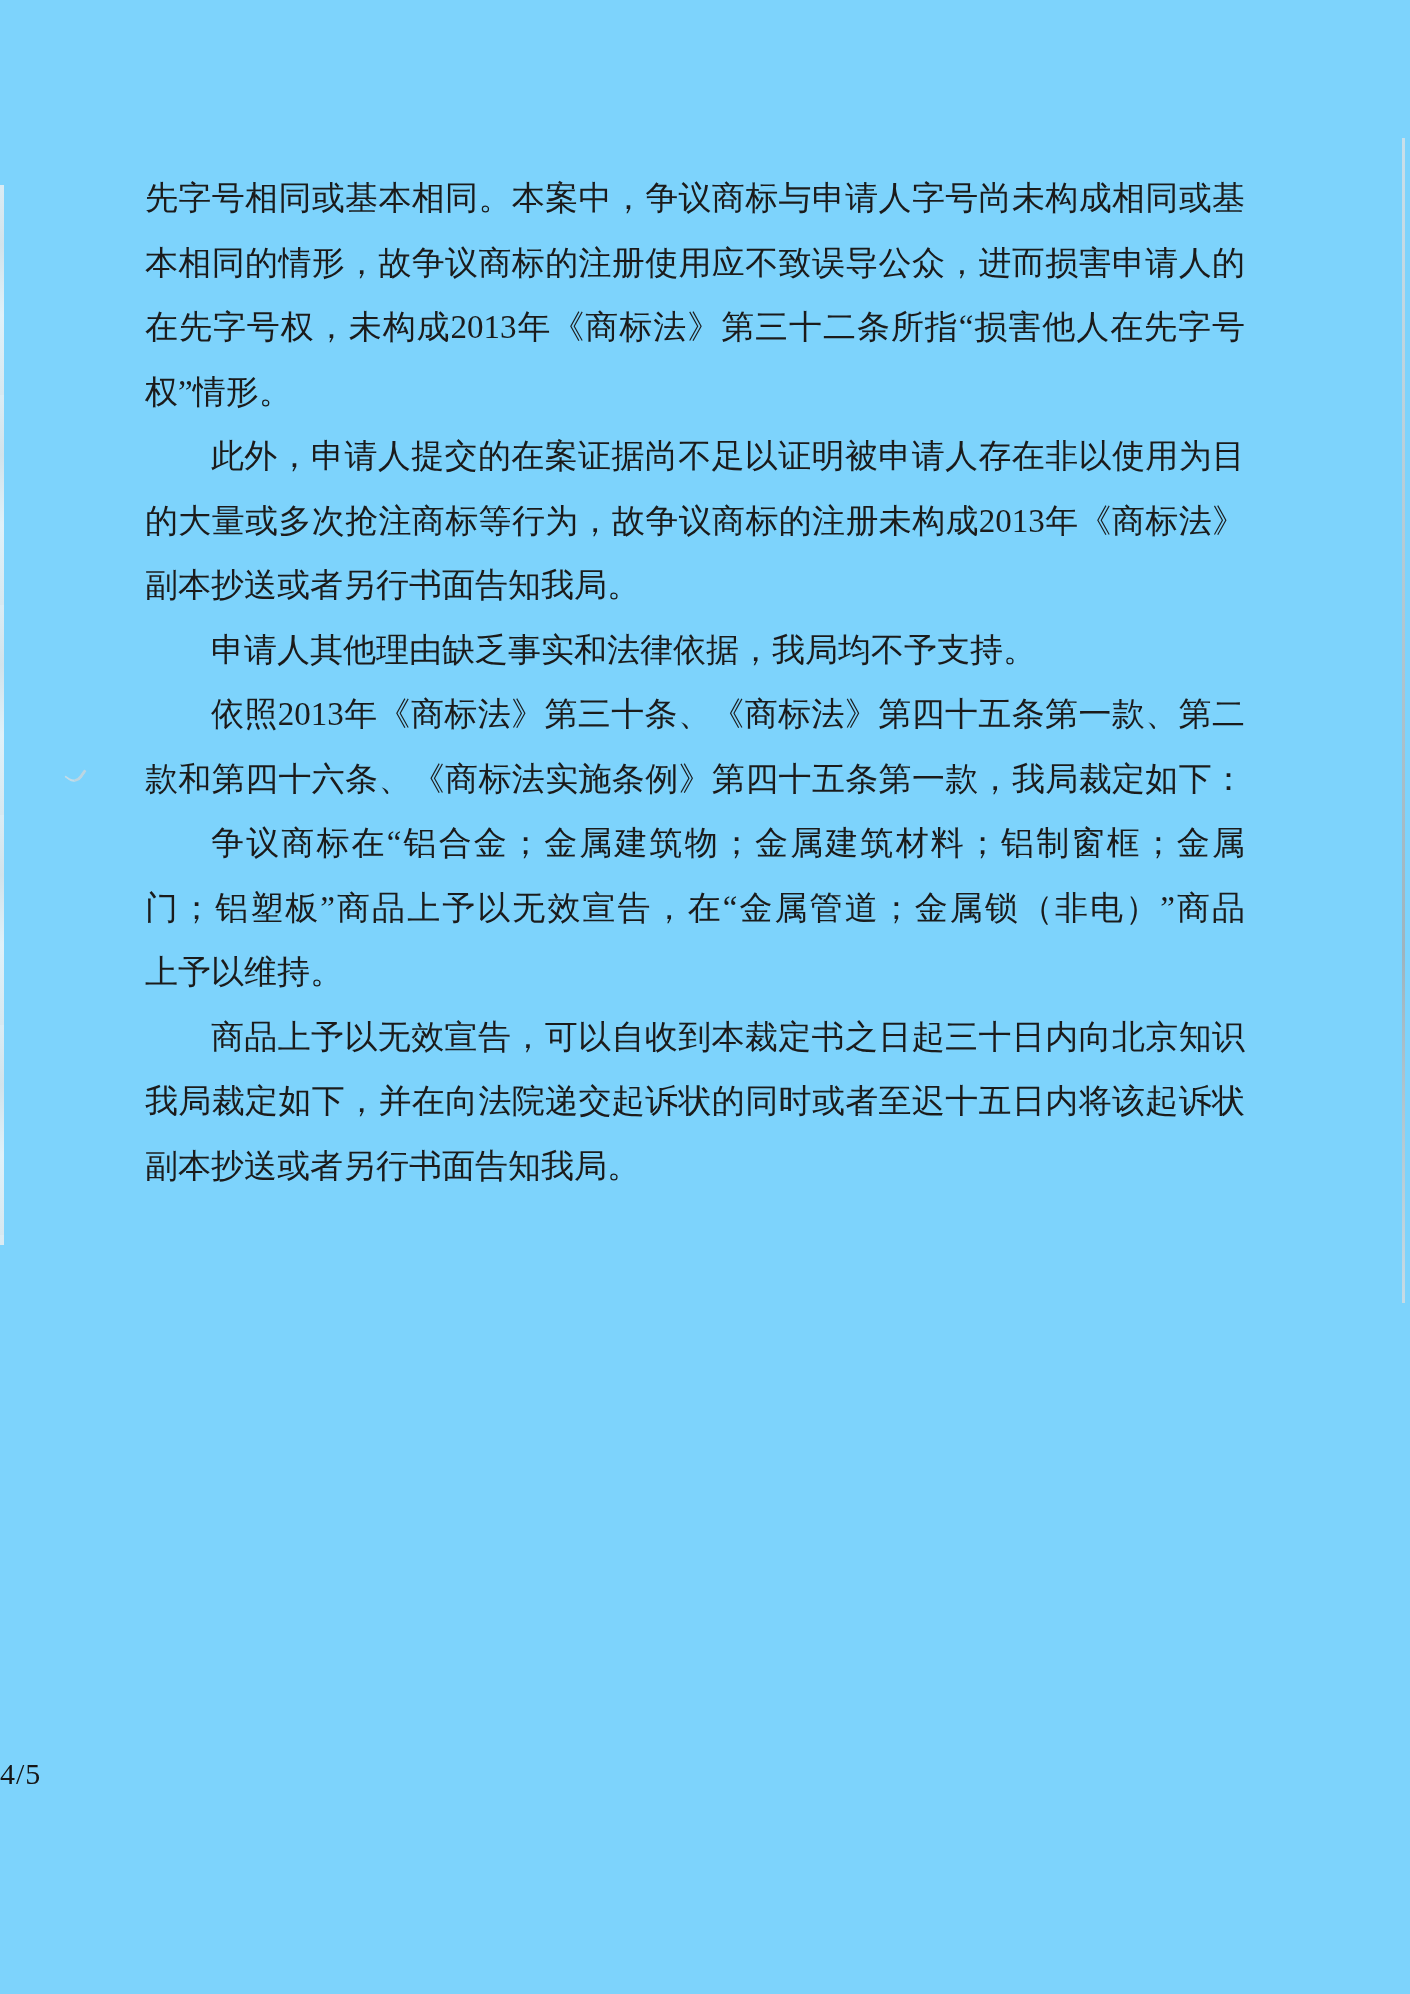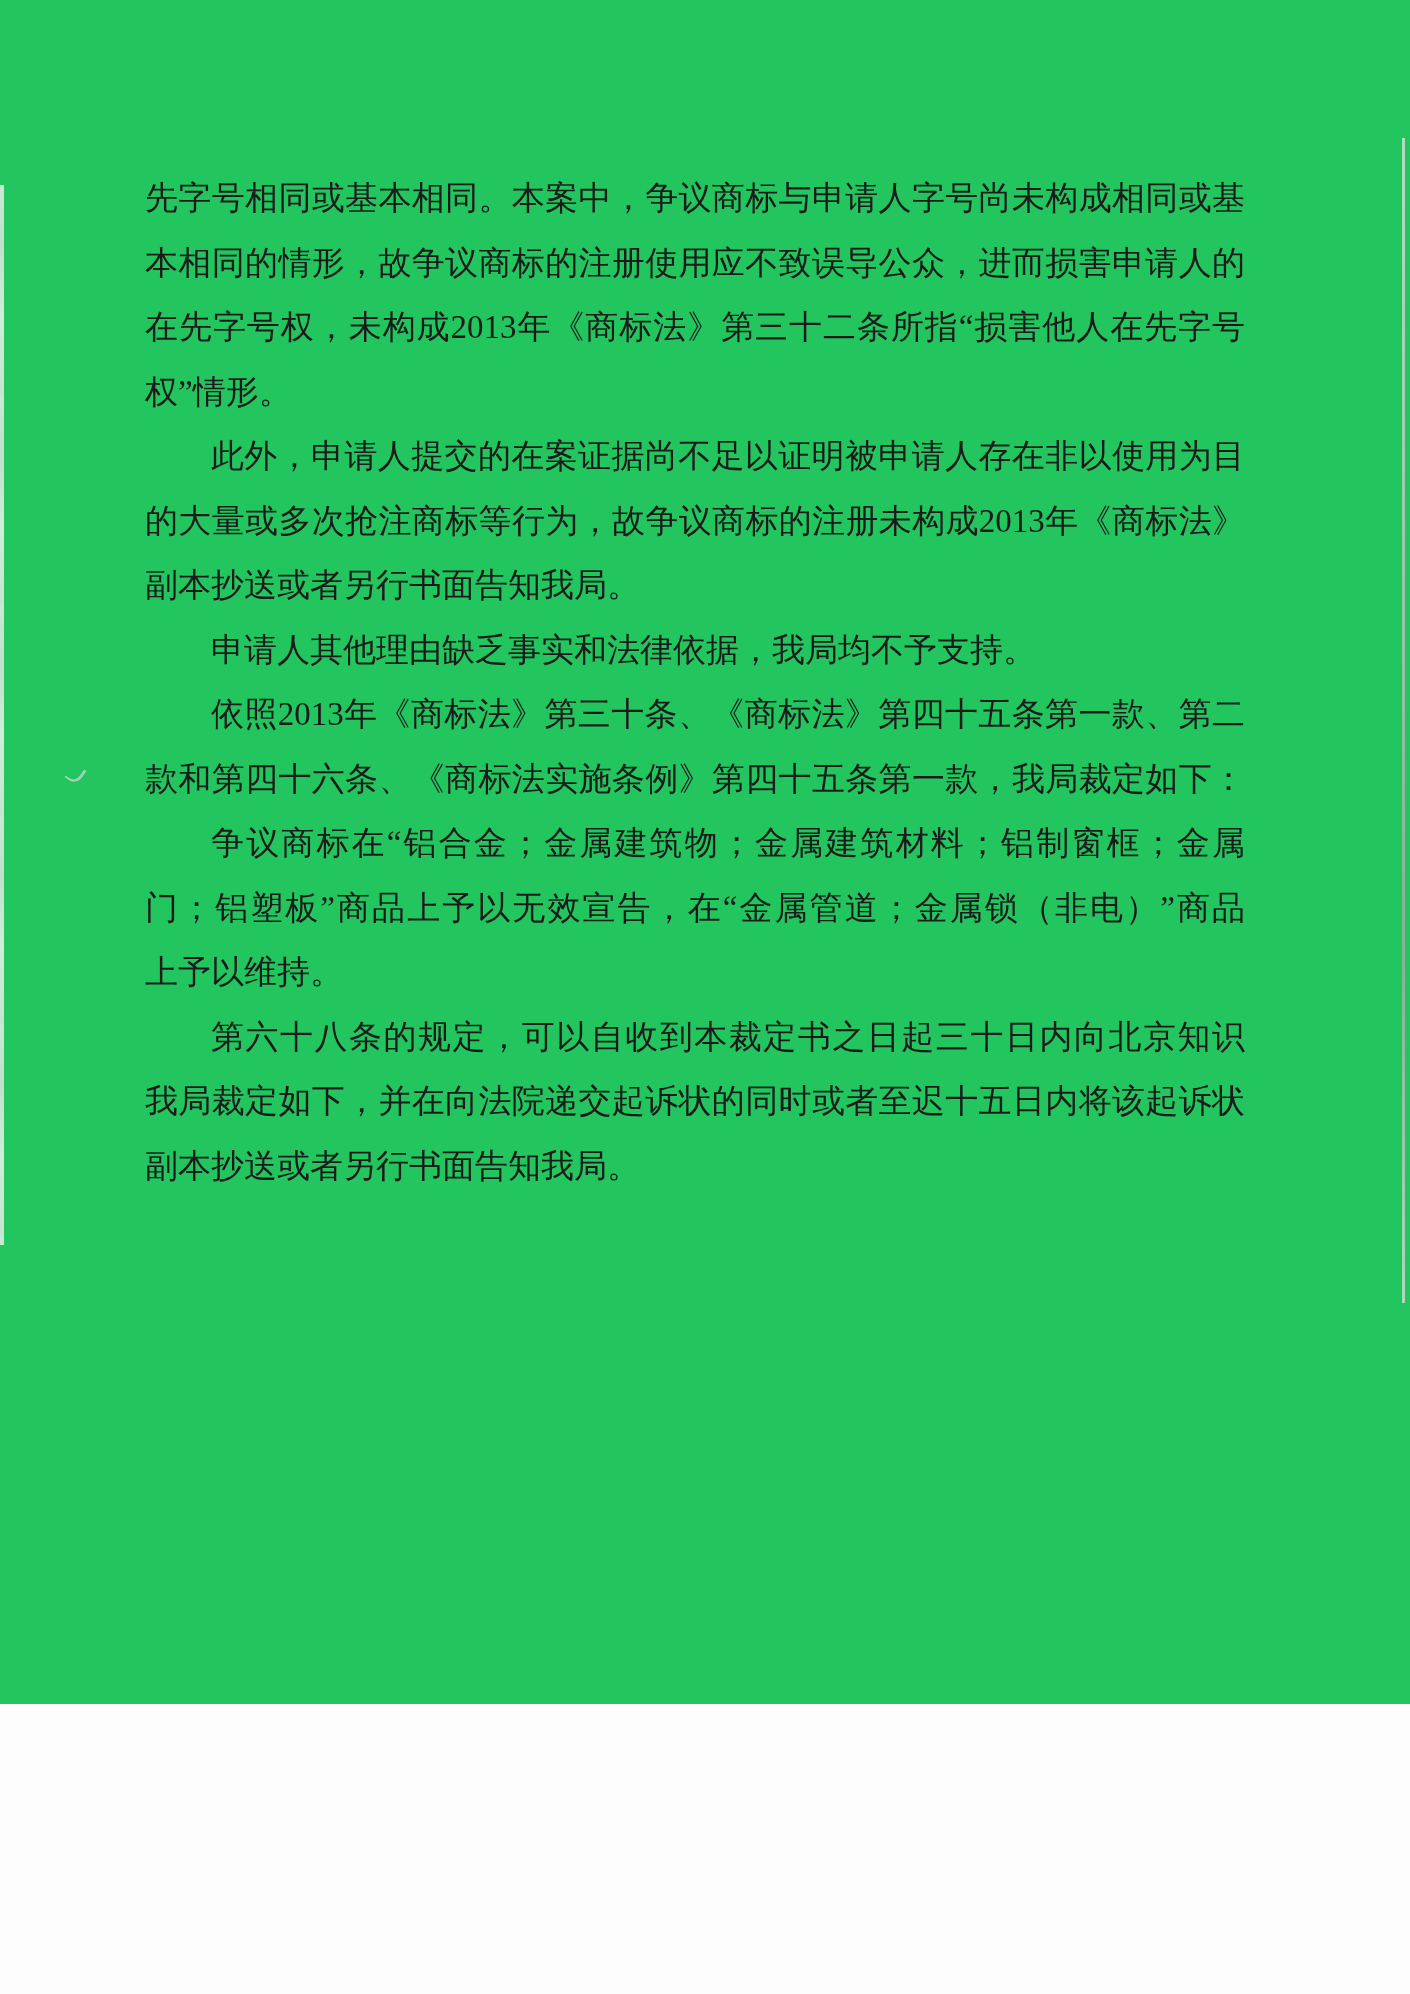--- a/index.html
+++ b/index.html
@@ -3,22 +3,22 @@
 <meta charset="utf-8">
 <style>
   html, body {
     margin: 0;
     padding: 0;
     background: #fdfdfd;
   }
   .page {
     position: relative;
     width: 1410px;
-    height: 1704px;
-    background: #22c55e;
+    height: 1994px;
+    background: #7dd3fc;
     overflow: hidden;
     font-family: "Liberation Serif", "DejaVu Serif", serif;
     color: #1b1b1b;
   }
   .text-block {
     position: absolute;
     left: 145px;
     top: 166px;
     width: 1100px;
     font-size: 33px;
@@ -94,21 +94,21 @@
       <div class="line">权”情形。</div>
       <div class="line indent fill">此外，申请人提交的在案证据尚不足以证明被申请人存在非以使用为目</div>
       <div class="line fill">的大量或多次抢注商标等行为，故争议商标的注册未构成2013年《商标法》</div>
       <div class="line">副本抄送或者另行书面告知我局。</div>
       <div class="line indent">申请人其他理由缺乏事实和法律依据，我局均不予支持。</div>
       <div class="line indent fill">依照2013年《商标法》第三十条、《商标法》第四十五条第一款、第二</div>
       <div class="line fill">款和第四十六条、《商标法实施条例》第四十五条第一款，我局裁定如下：</div>
       <div class="line indent fill">争议商标在“铝合金；金属建筑物；金属建筑材料；铝制窗框；金属</div>
       <div class="line fill">门；铝塑板”商品上予以无效宣告，在“金属管道；金属锁（非电）”商品</div>
       <div class="line">上予以维持。</div>
-      <div class="line indent fill">第六十八条的规定，可以自收到本裁定书之日起三十日内向北京知识</div>
+      <div class="line indent fill">商品上予以无效宣告，可以自收到本裁定书之日起三十日内向北京知识</div>
       <div class="line fill">我局裁定如下，并在向法院递交起诉状的同时或者至迟十五日内将该起诉状</div>
       <div class="line">副本抄送或者另行书面告知我局。</div>
     </div>
 
   <div class="artifact-right-line"></div>
 
   <div class="page-num">4/5</div>
 
 </div>
 

